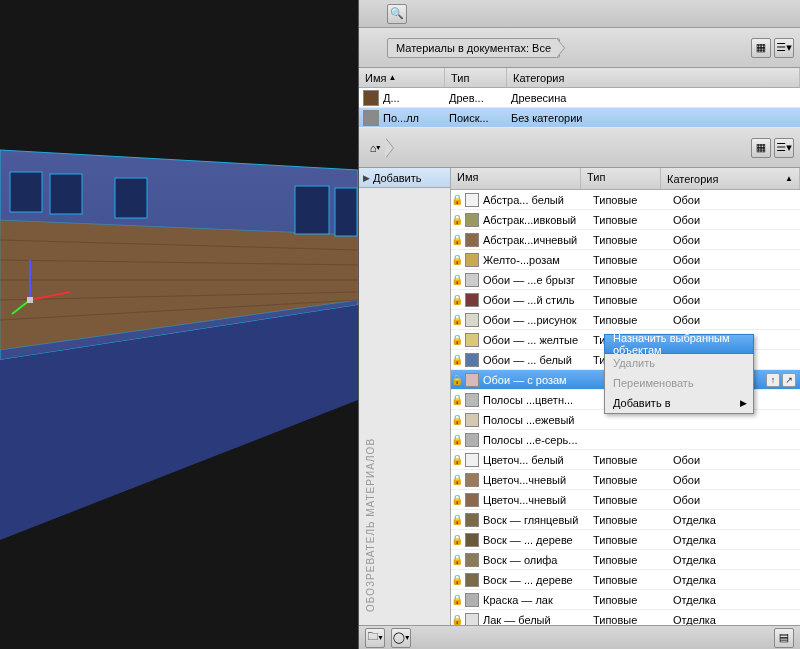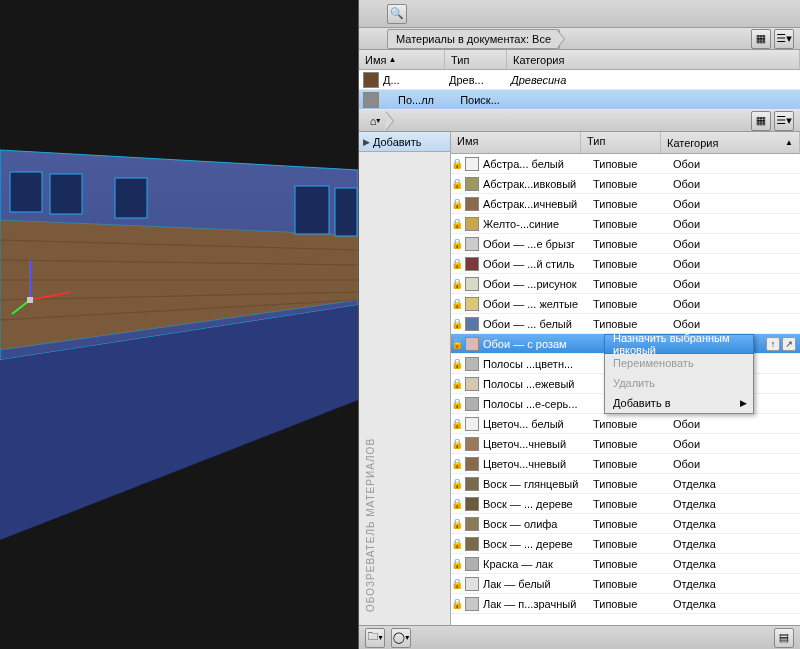--- a/index.html
+++ b/index.html
@@ -10,40 +10,40 @@
 
 .panel { position: absolute; left: 358px; top: 0; width: 442px; height: 649px; background: #c8c8c8; display: flex; flex-direction: column; border-left: 1px solid #555; }
 
 .vbar-icons { position: absolute; left: 358px; top: 0; width: 22px; height: 70px; background: #555; display: flex; flex-direction: column; align-items: center; padding-top: 4px; gap: 6px; }
 .vbar-icon { width: 14px; height: 14px; color: #ddd; cursor: pointer; display:flex; align-items:center; justify-content:center; }
 
 .search-row { height: 28px; background: linear-gradient(#d8d8d8,#c4c4c4); display: flex; align-items: center; padding: 3px 6px 3px 28px; gap: 4px; border-bottom: 1px solid #9a9a9a; }
 .search-box { flex: 1; height: 20px; background: #fff; border: 1px solid #888; border-radius: 2px; padding: 0 6px; color: #888; font-style: italic; display:flex; align-items:center; }
 .icon-btn { width: 20px; height: 20px; background: linear-gradient(#eee,#ccc); border: 1px solid #888; border-radius: 2px; display: flex; align-items: center; justify-content: center; cursor: pointer; }
 
-.breadcrumb { height: 22px; background: linear-gradient(#e0e0e0,#cacaca); display: flex; align-items: center; padding-left: 28px; border-bottom: 1px solid #9a9a9a; }
+.breadcrumb { height: 40px; background: linear-gradient(#e0e0e0,#cacaca); display: flex; align-items: center; padding-left: 28px; border-bottom: 1px solid #9a9a9a; }
 .bc-item { height: 20px; padding: 0 8px; display: flex; align-items: center; background: #dadada; border: 1px solid #999; border-radius: 2px; margin-right: -4px; position: relative; }
 .bc-chev { width: 0; height: 0; border-top: 10px solid transparent; border-bottom: 10px solid transparent; border-left: 8px solid #dadada; position: relative; z-index: 2; filter: drop-shadow(1px 0 0 #999); }
 .breadcrumb .spacer { flex: 1; }
 .view-toggles { display: flex; gap: 3px; padding-right: 6px; }
 
 .doc-header { display: flex; height: 20px; background: linear-gradient(#e4e4e4,#d0d0d0); border-bottom: 1px solid #aaa; }
 .doc-header .col { padding: 2px 6px; border-right: 1px solid #bbb; display:flex; align-items:center; gap:2px; }
 .doc-header .col.name { width: 86px; }
 .doc-header .col.type { width: 62px; }
 .doc-header .col.cat { flex: 1; }
 .sort-arrow { font-size: 8px; }
 
 .doc-list { background: #fff; }
 .doc-row { display: flex; height: 20px; align-items: center; border-bottom: 1px solid #e8e8e8; }
-.doc-row.selected { background: linear-gradient(#b8d8f8,#a0c8f0); text-align: center; }
+.doc-row.selected { background: linear-gradient(#b8d8f8,#a0c8f0); }
 .doc-row .sw { width: 16px; height: 16px; margin: 0 4px; border: 1px solid #888; }
 .doc-row .name { width: 66px; overflow: hidden; white-space: nowrap; text-overflow: ellipsis; }
 .doc-row .type { width: 62px; overflow: hidden; }
-.doc-row .cat { flex: 1; font-style: italic; }
+.doc-row .cat { flex: 1; }
 
 .lib-breadcrumb { padding-left: 6px; }
 .home-btn { width: 20px; height: 20px; display:flex; align-items:center; justify-content:center; }
 
 .lib-body { display: flex; flex: 1; overflow: hidden; background: #fff; }
 .tree-pane { width: 92px; background: #e8e8e8; border-right: 1px solid #aaa; }
 .tree-item { height: 20px; display: flex; align-items: center; padding-left: 4px; gap: 3px; background: linear-gradient(#d8e8f8,#c0d8f0); border-bottom: 1px solid #aaa; }
 .tree-arrow { font-size: 9px; color: #444; }
 
 .lib-list { flex: 1; display: flex; flex-direction: column; position: relative; }
@@ -153,20 +153,21 @@
       <div class="doc-row">
         <div class="sw" style="background:#6b4a2a"></div>
     <div class="name">Д...</div>
     <div class="type">Древ...</div>
     <div class="cat">Древесина</div>
       </div>
       <div class="doc-row selected">
         <div class="sw" style="background:#8a8a8a"></div>
     <div class="name">По...лл</div>
     <div class="type">Поиск...</div>
+    <div class="cat">Без категории</div>
       </div>
     </div>
 
   <div class="breadcrumb lib-breadcrumb" style="padding-left:6px;">
     <div class="home-btn">
         <span>⌂</span>
         <span style="font-size:8px">▾</span>
       </div>
     <div class="bc-chev"></div>
     <div class="spacer"></div>
@@ -210,21 +211,21 @@
           <div class="lib-row">
             <div class="lock">🔒</div>
     <div class="sw" style="background:#8a6a4a"></div>
     <div class="name">Абстрак...ичневый</div>
     <div class="type">Типовые</div>
     <div class="cat">Обои</div>
           </div>
           <div class="lib-row">
             <div class="lock">🔒</div>
     <div class="sw" style="background:#caa850"></div>
-    <div class="name">Желто-...синие</div>
+    <div class="name">Желто-...розам</div>
     <div class="type">Типовые</div>
     <div class="cat">Обои</div>
           </div>
           <div class="lib-row">
             <div class="lock">🔒</div>
     <div class="sw" style="background:#cccccc"></div>
     <div class="name">Обои — ...е брызг</div>
     <div class="type">Типовые</div>
     <div class="cat">Обои</div>
           </div>
@@ -366,17 +367,17 @@
     <div class="icon-btn">🗀<span style="font-size:8px">▾</span></div>
     <div class="icon-btn">◯<span style="font-size:8px">▾</span></div>
     <div class="spacer"></div>
     <div class="icon-btn">▤</div>
   </div>
 </div>
 
 <div class="vertical-label">ОБОЗРЕВАТЕЛЬ МАТЕРИАЛОВ</div>
 
 <div class="context-menu" id="ctx-menu">
-    <div class="ctx-item hl">Назначить выбранным ивковый</div>
+    <div class="ctx-item hl">Назначить выбранным объектам</div>
+    <div class="ctx-item disabled">Удалить</div>
     <div class="ctx-item disabled">Переименовать</div>
-    <div class="ctx-item disabled">Удалить</div>
     <div class="ctx-item">Добавить в<span class="sub-arrow">▶</span></div>
   </div>
 
 </body></html>

